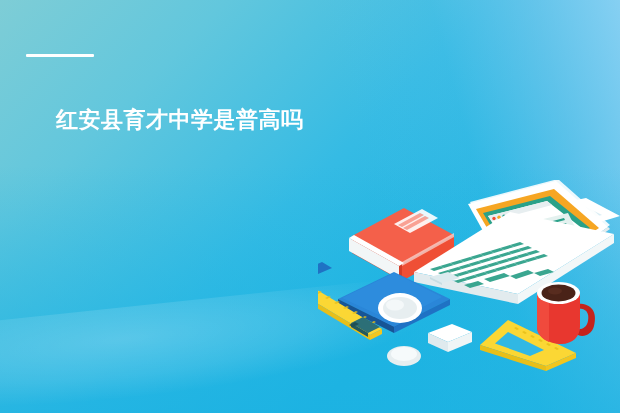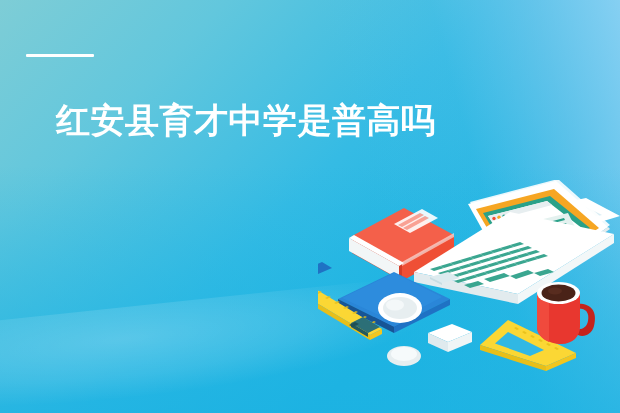--- a/index.html
+++ b/index.html
@@ -58,21 +58,21 @@
     height: 3px;
     background: #ffffff;
     border-radius: 1px;
   }
   .page-title {
     position: absolute;
     left: 56px;
     top: 104px;
     margin: 0;
     color: #ffffff;
-    font-size: 34px;
+    font-size: 22px;
     line-height: 32px;
     font-weight: bold;
     letter-spacing: 0.5px;
     white-space: nowrap;
     font-family: "DejaVu Sans", "Liberation Sans", sans-serif;
   }
 
   
   #illustration {
     position: absolute;

